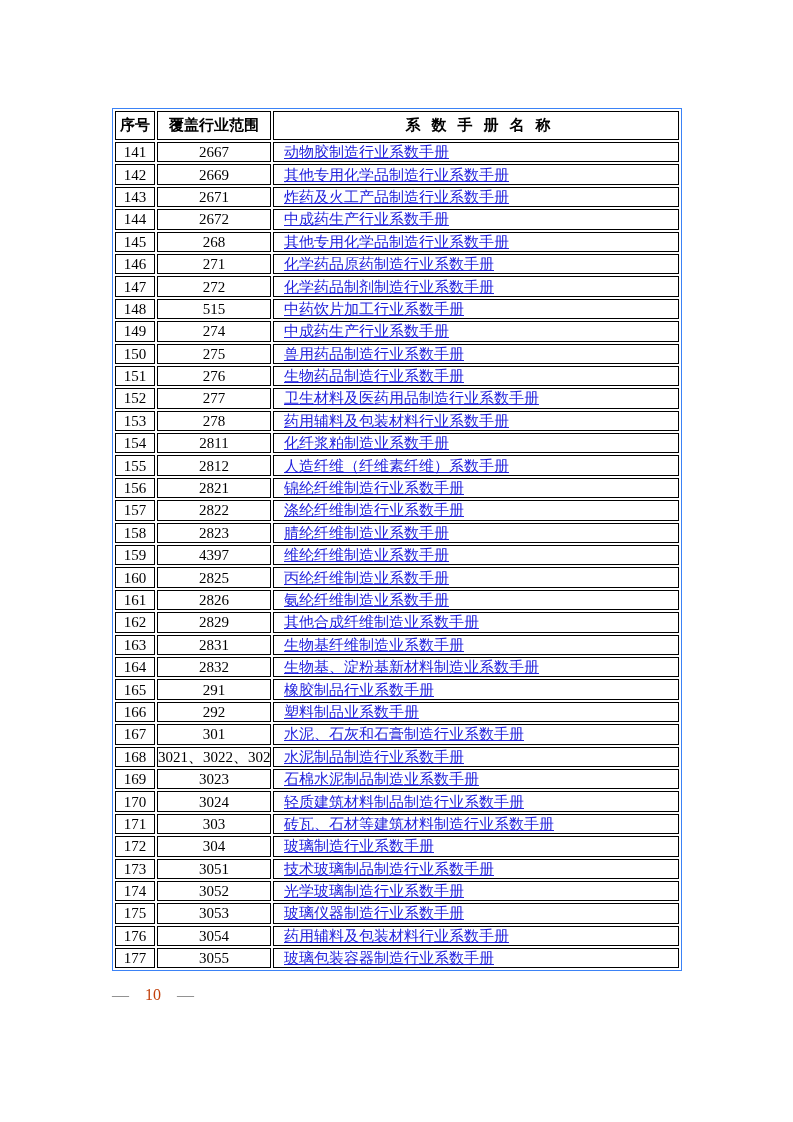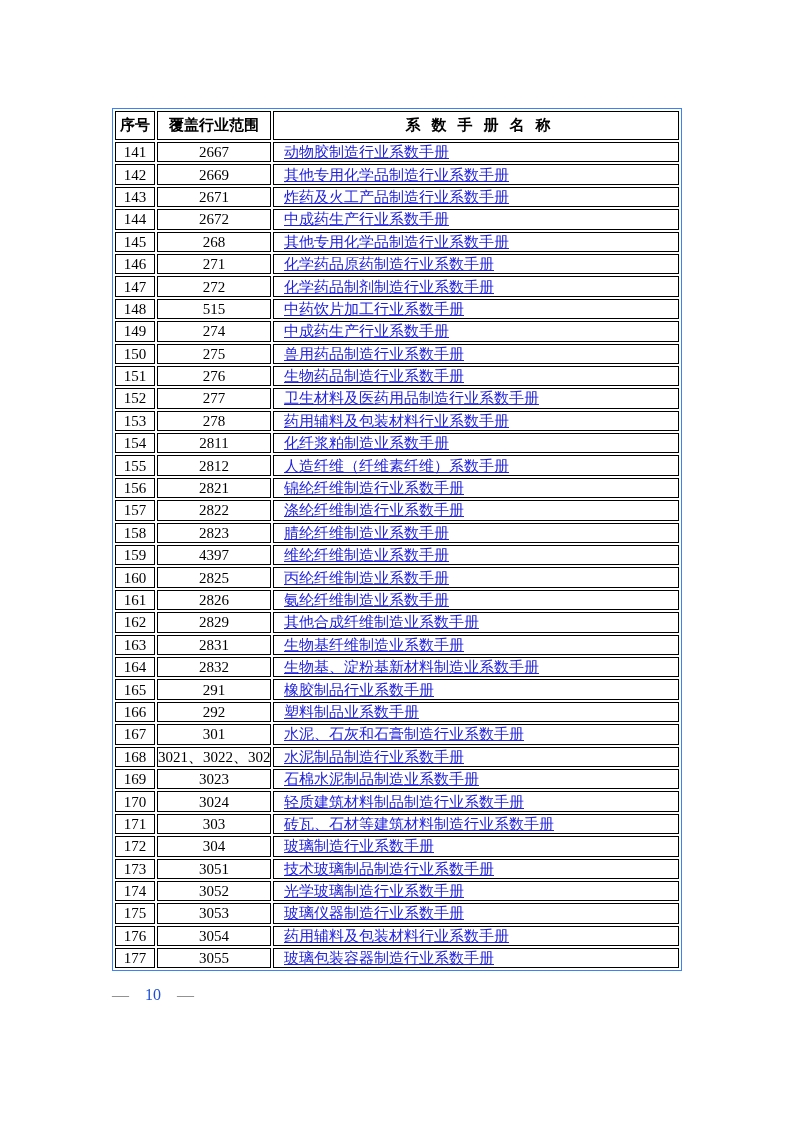--- a/index.html
+++ b/index.html
@@ -75,21 +75,21 @@
     justify-content: space-between;
     align-items: center;
     font-size: 16px;
     line-height: 22px;
   }
   .footer .dash {
     color: var(--dash-color, #808080);
     font-size: 17px;
   }
   .footer .pagenum {
-    color: #1d4ed8;
+    color: #c2410c;
   }
 </style>
 </head>
 <body>
 
 <div class="page">
 
   <table class="manual-table">
     <colgroup>
       <col class="c1">

